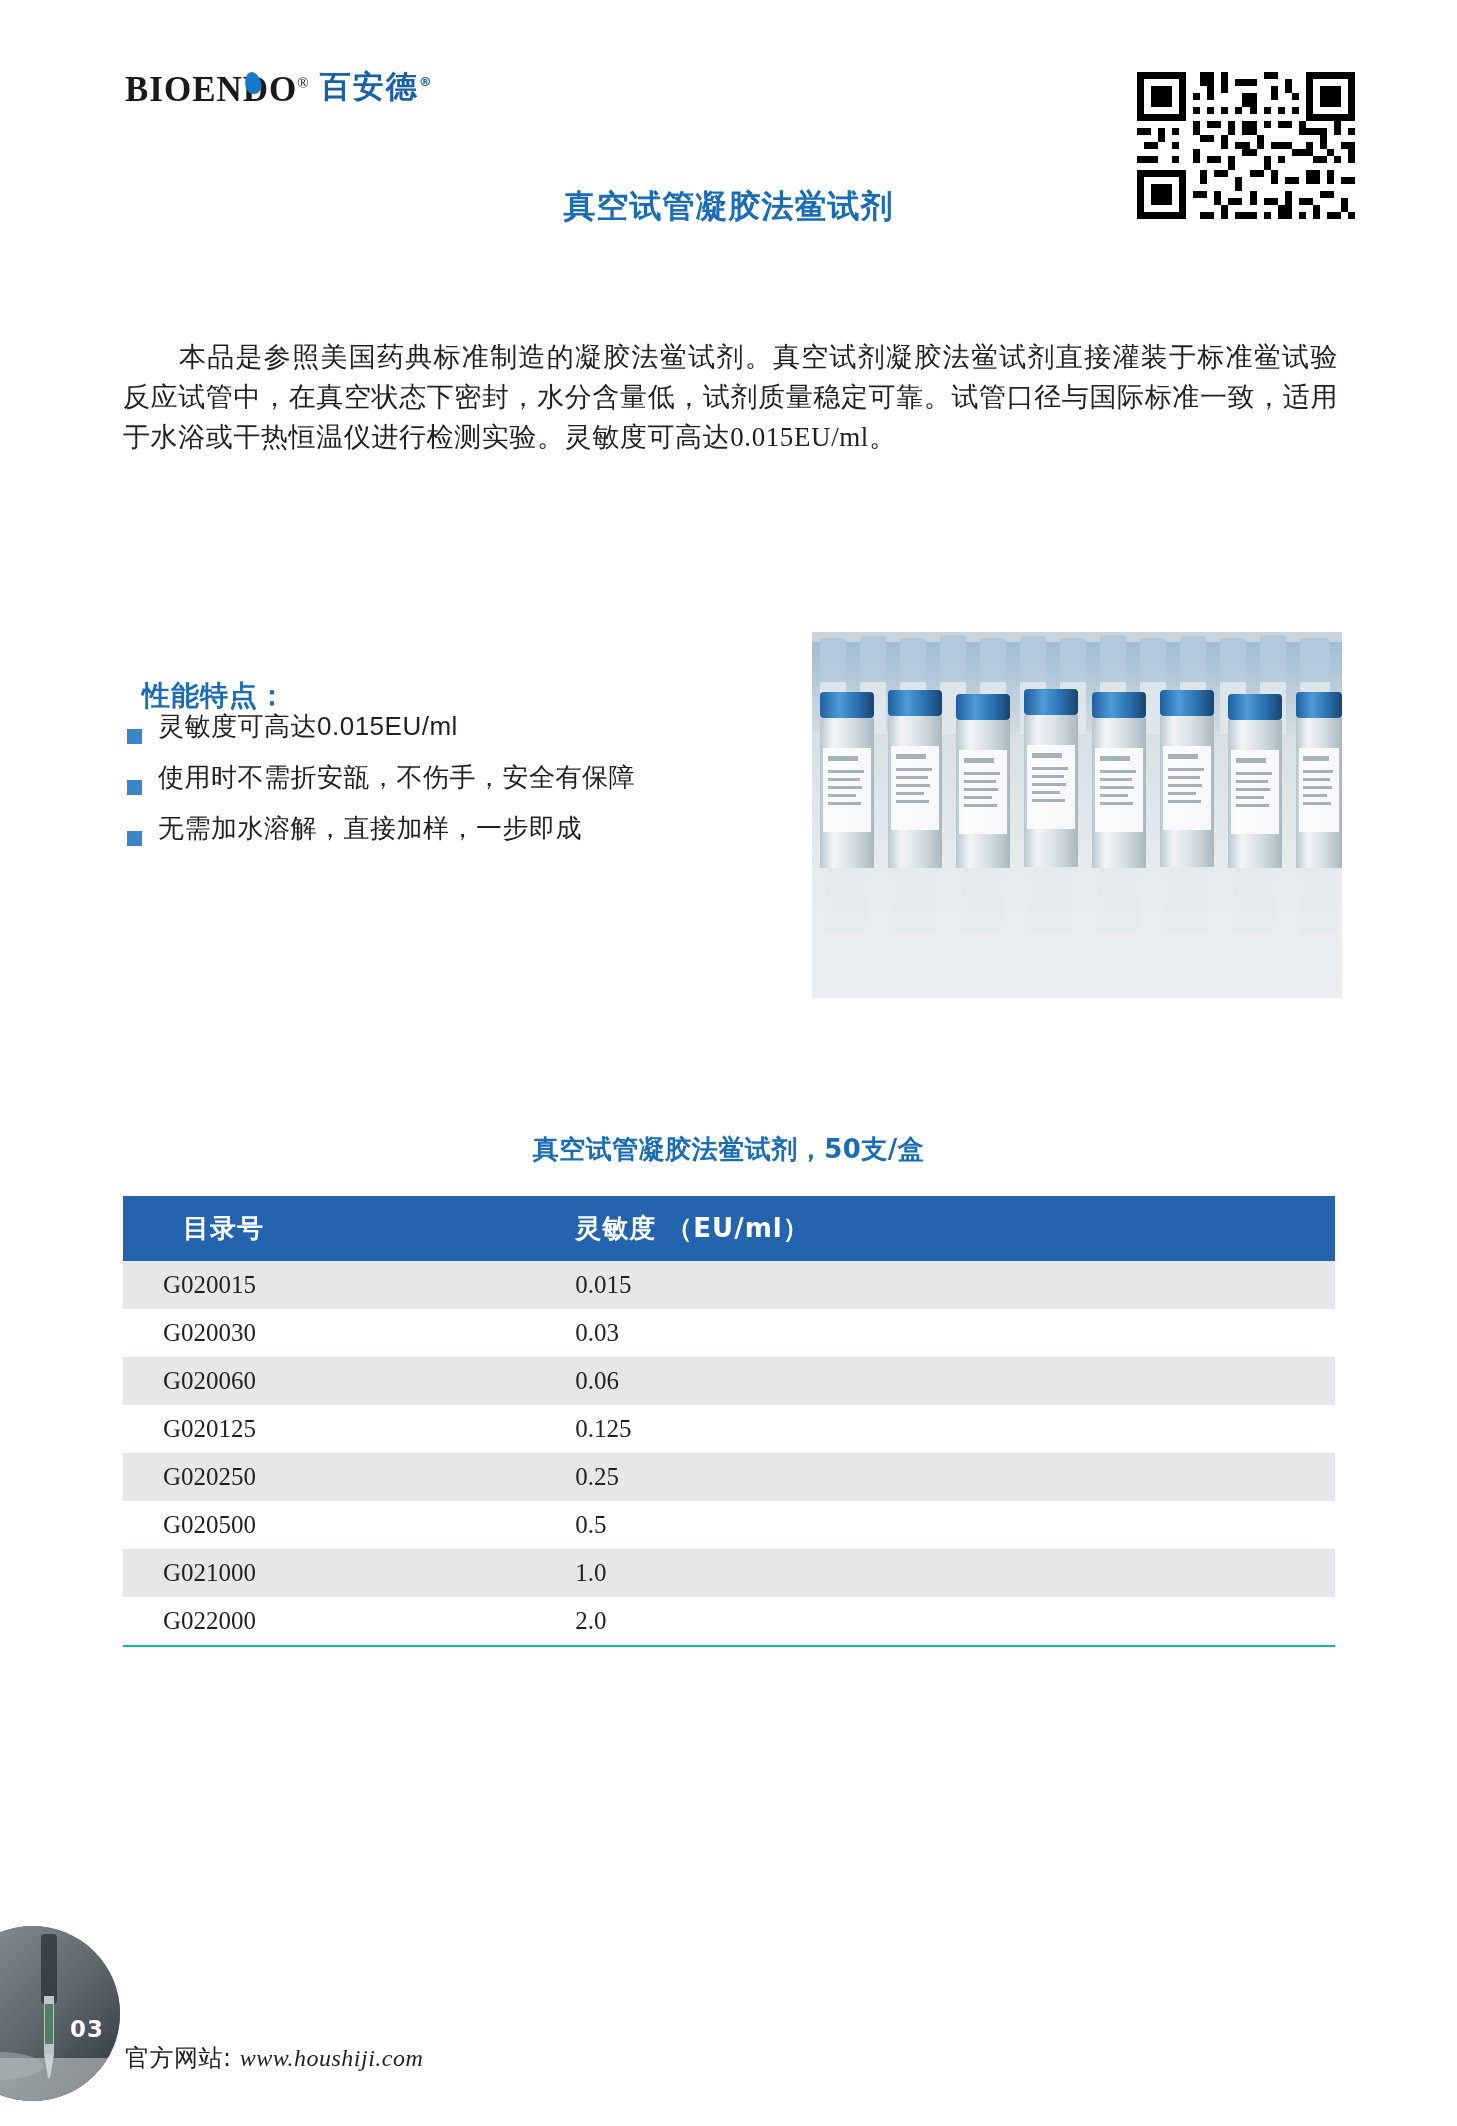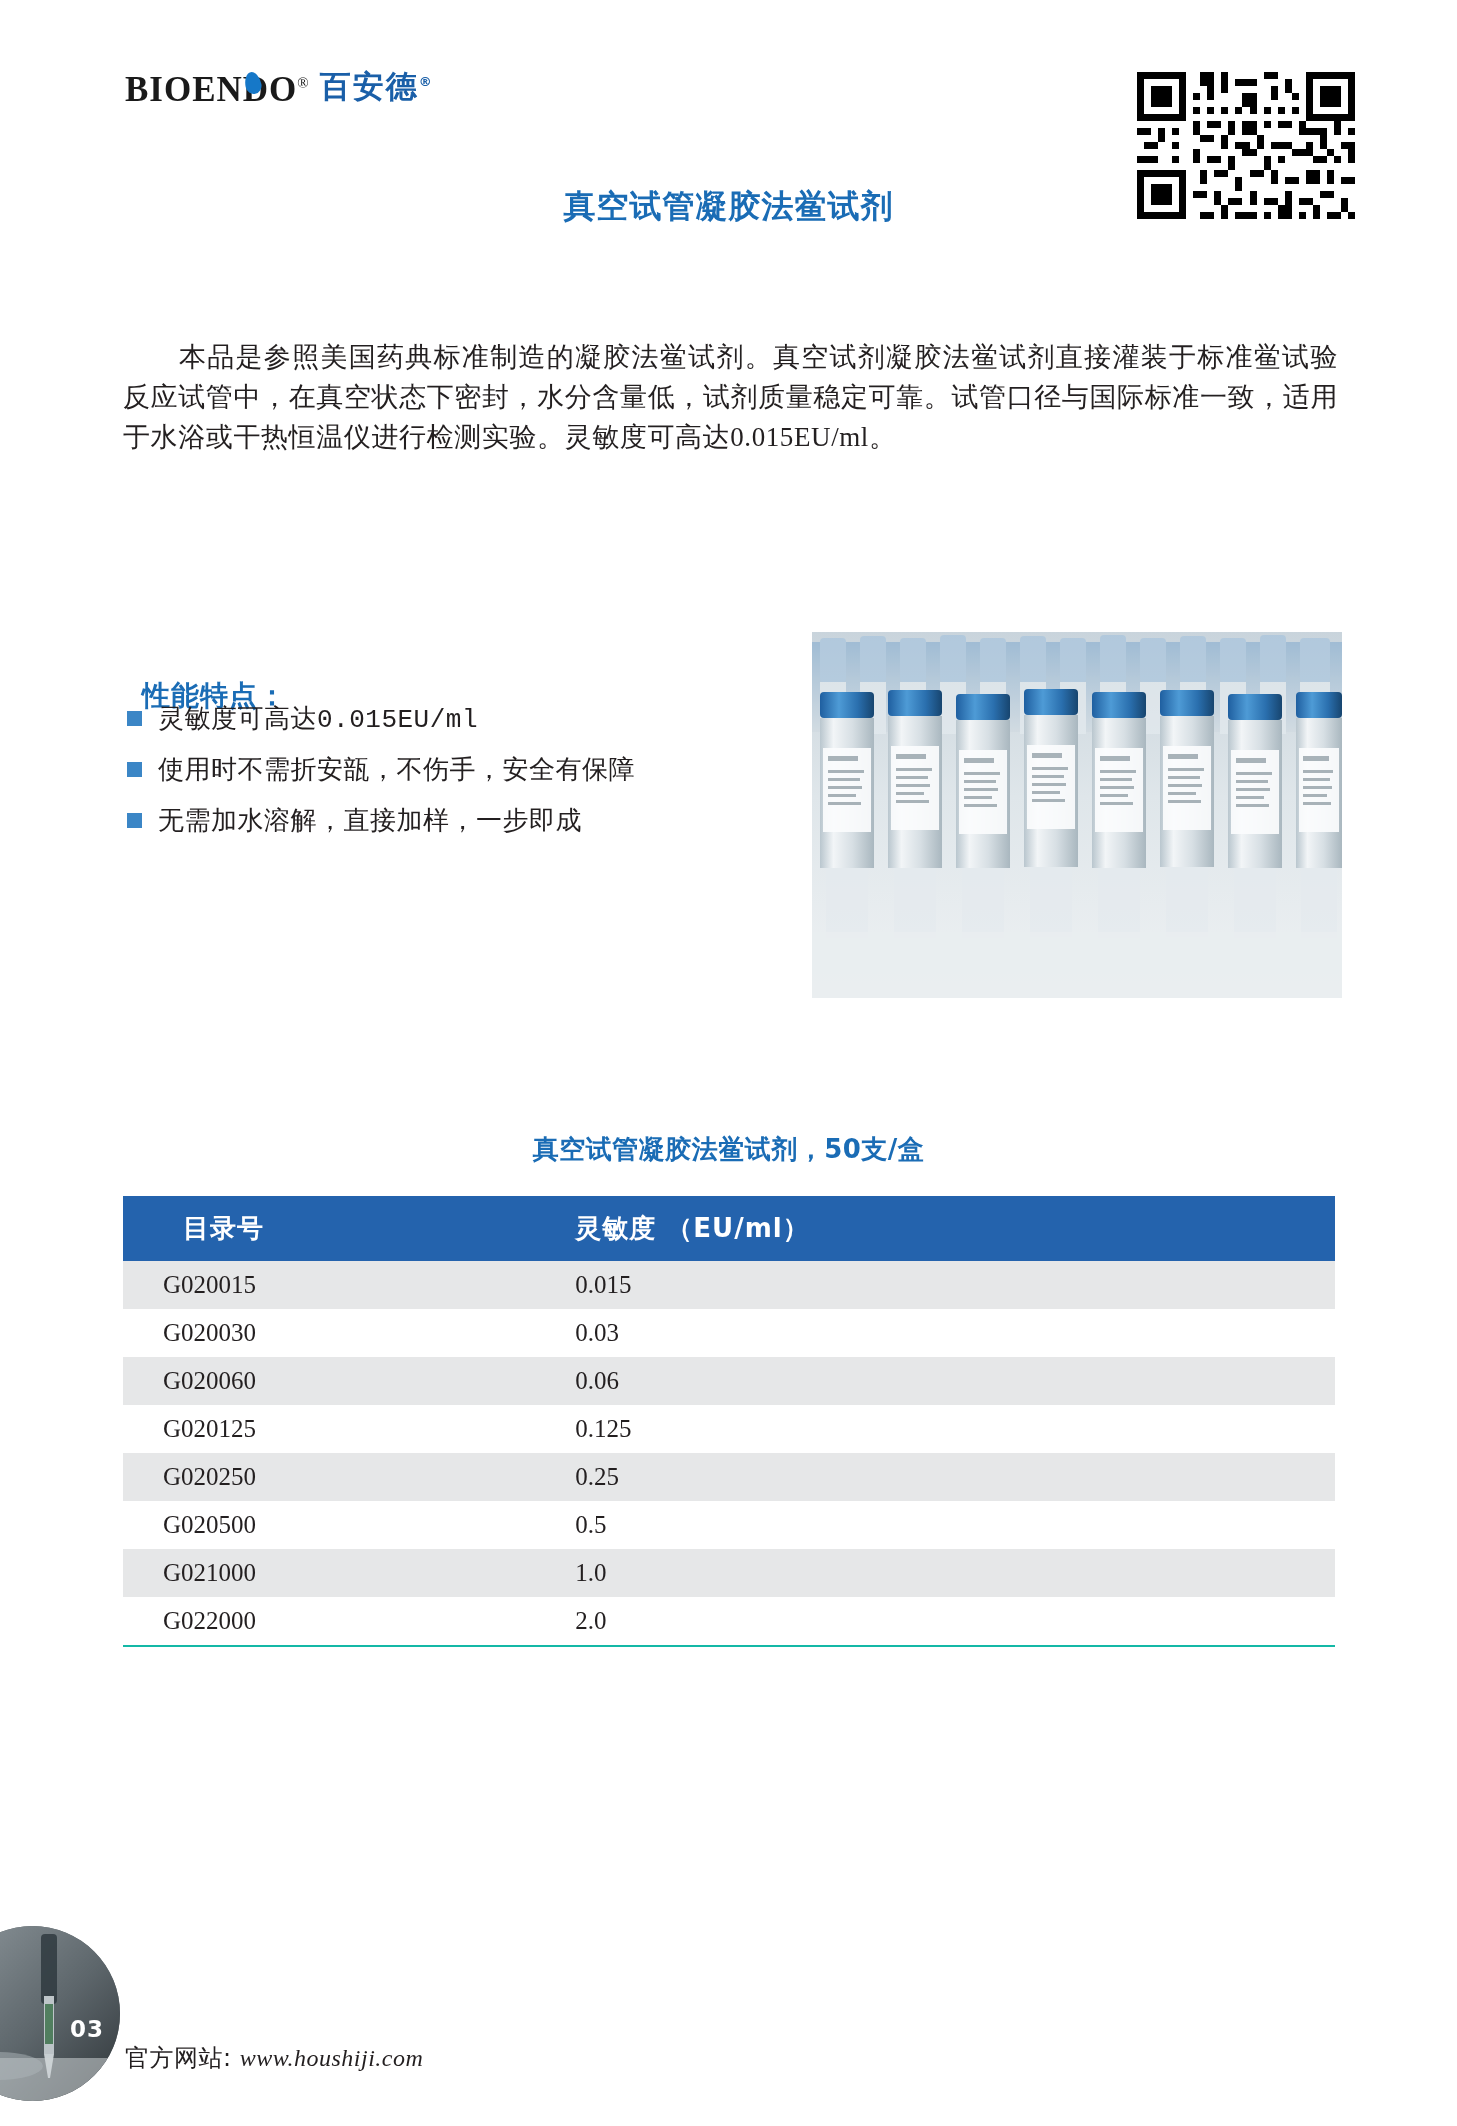--- a/index.html
+++ b/index.html
@@ -137,24 +137,24 @@
     margin-top: 43px;
   }
   .features-list {
     position: absolute;
     left: 127px;
     top: 693px;
     width: 680px;
   }
   .feature-item {
     display: flex;
-    align-items: center;
+    align-items: flex-end;
     height: 51px;
     font-size: 26px;
-    font-family: Liberation Mono, monospace;
+    font-family: Liberation Sans, sans-serif;
     color: #231f20;
     letter-spacing: 0.5px;
   }
   .bullet {
     width: 15px;
     height: 15px;
     background: #3b86c6;
     margin-right: 16px;
     flex: 0 0 auto;
   }

